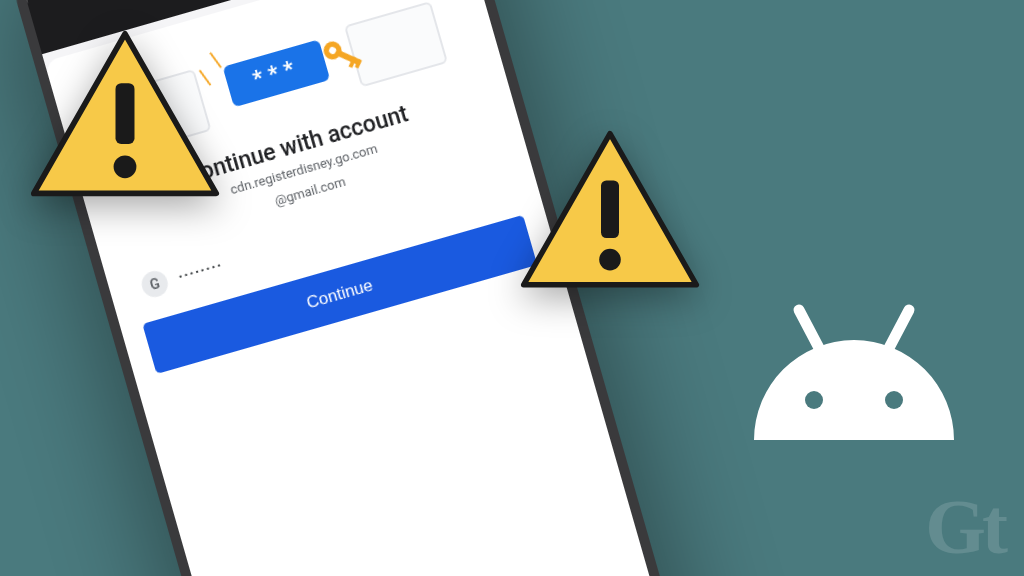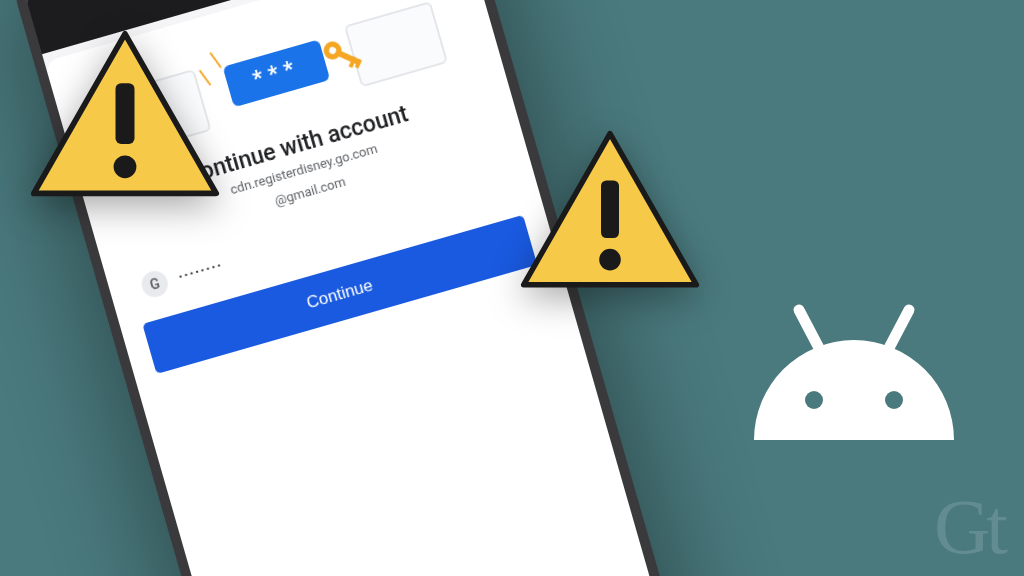--- a/index.html
+++ b/index.html
@@ -162,21 +162,21 @@
     height: 150px;
   }
 
   
   .watermark {
     position: absolute;
     right: 20px;
     bottom: 10px;
     font-family: Georgia, serif;
     font-size: 78px;
-    font-weight: 400;
+    font-weight: 700;
     color: rgba(255,255,255,0.14);
     letter-spacing: -4px;
     line-height: 1;
   }
 </style>
 </head>
 <body>
 
 <div class="phone">
   <div class="phone-body">

